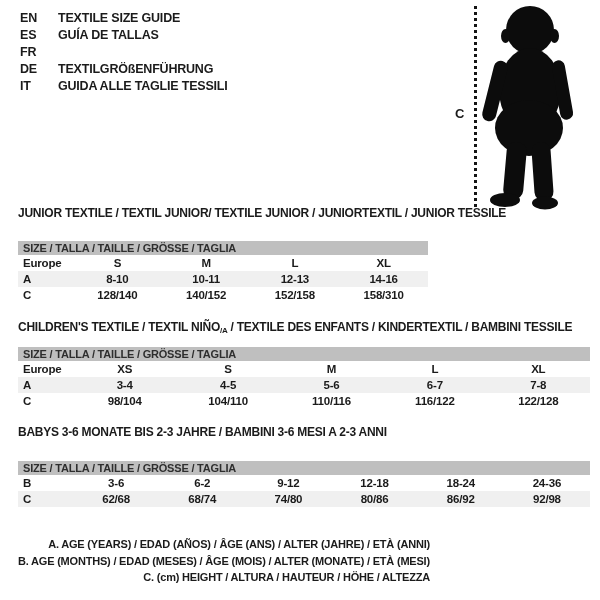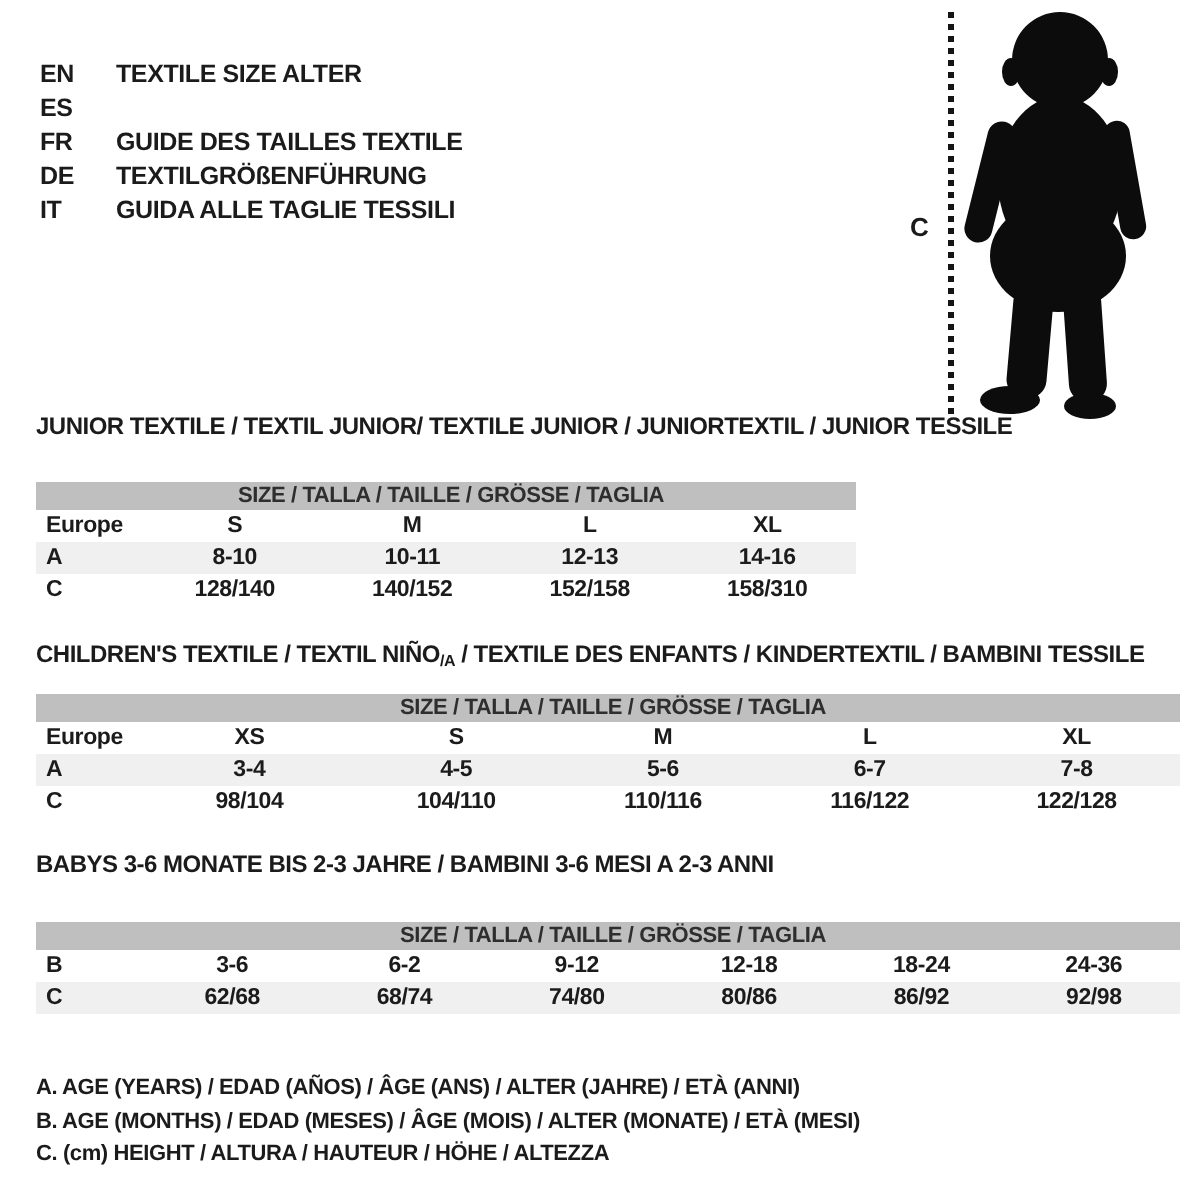--- a/index.html
+++ b/index.html
@@ -3,21 +3,21 @@
 <meta charset="utf-8">
 <style>
   html,body { margin:0; padding:0; background:#fff; }
   .page {
     position:relative; width:600px; height:600px; background:#ffffff;
     font-family:"Liberation Sans", sans-serif; font-weight:700; color:#1b1b1b;
     overflow:hidden;
   }
 
   
-  .lang-block { position:absolute; left:20px; top:10px;margin-top:19px; }
+  .lang-block { position:absolute; left:20px; top:10px; }
   .lang-row { display:flex; line-height:17px; font-size:12.5px; letter-spacing:-0.2px; }
   .lang-code { width:38px; }
 
   
   .dash-line {
     position:absolute; left:474px; top:6px; width:2.5px; height:202px;
     background:repeating-linear-gradient(to bottom, #141414 0 3px, transparent 3px 6px);
   }
   .c-label { position:absolute; left:455px; top:106px; font-size:13px; }
   .baby-svg { position:absolute; left:478px; top:4px; }
@@ -26,46 +26,46 @@
   .tbl-title { position:absolute; left:18px; font-size:12px; line-height:15.5px; letter-spacing:-0.25px; white-space:nowrap; }
   .subsmall { font-size:8px; vertical-align:-2px; }
 
   
   .size-table { position:absolute; left:18px; }
   .size-table table {
     border-collapse:collapse; table-layout:fixed; width:100%;
     font-size:11.5px; font-weight:700; letter-spacing:-0.2px;
   }
   .size-table th {
-    background:#bfbfbf; text-align:center; font-size:11px; font-weight:700;
+    background:#bfbfbf; text-align:left; font-size:11px; font-weight:700;
     height:14px; padding:0 0 0 5px; color:#2e2e2e; letter-spacing:-0.2px;
   }
   .size-table td { height:16px; text-align:center; padding:0; }
   .size-table td.lbl { text-align:left; padding-left:5px; }
   .size-table tr.shaded { background:#f0f0f0; }
 
   
-  .footnotes { position:absolute; left:18px; top:536px; font-size:11px; line-height:16.5px; letter-spacing:-0.2px; }
+  .footnotes { position:absolute; left:18px; top:536px; font-size:11px; line-height:16.5px; letter-spacing:-0.2px;text-align:right; }
 </style>
 </head>
 <body>
 
 <div class="page">
 
   <div class="lang-block">
     <div class="lang-row">
       <span class="lang-code">EN</span>
-      <span class="lang-title">TEXTILE SIZE ALTER</span>
+      <span class="lang-title">TEXTILE SIZE GUIDE</span>
     </div>
     <div class="lang-row">
       <span class="lang-code">ES</span>
+      <span class="lang-title">GUÍA DE TALLAS</span>
     </div>
     <div class="lang-row">
       <span class="lang-code">FR</span>
-      <span class="lang-title">GUIDE DES TAILLES TEXTILE</span>
     </div>
     <div class="lang-row">
       <span class="lang-code">DE</span>
       <span class="lang-title">TEXTILGRÖßENFÜHRUNG</span>
     </div>
     <div class="lang-row">
       <span class="lang-code">IT</span>
       <span class="lang-title">GUIDA ALLE TAGLIE TESSILI</span>
     </div>
   </div>

